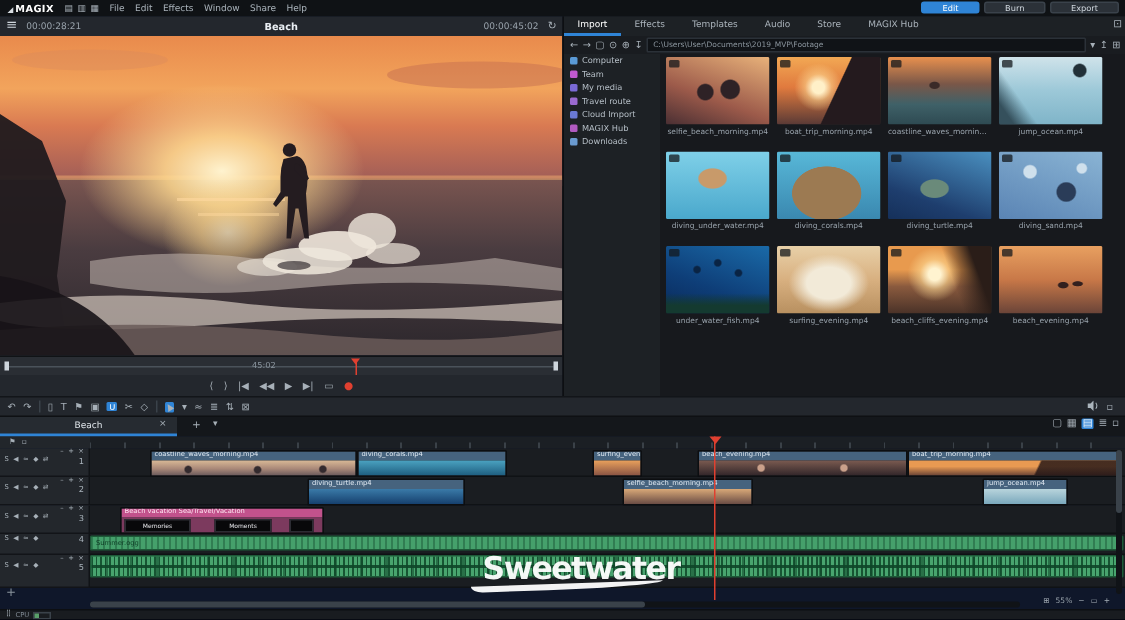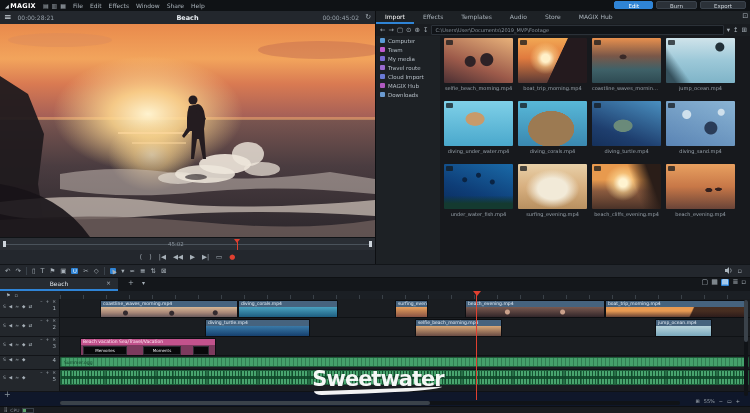--- a/index.html
+++ b/index.html
@@ -178,21 +178,21 @@
   #statusbar{position:absolute;left:0;top:406px;width:750px;height:7px;background:#191c20;
              border-top:1px solid #0d0f12;display:flex;align-items:center;gap:3px;
              padding-left:4px;font-size:4.5px;color:#7f8892;box-sizing:border-box;}
   #cpu-meter{width:10px;height:3px;border:1px solid #3a424a;}
   #cpu-meter i{display:block;width:3px;height:3px;background:#5aa06a;}
 
   #playhead{position:absolute;left:476px;top:291px;width:1px;height:109px;background:#e04030;z-index:30;}
   #playhead::before{content:"";position:absolute;left:-3px;top:0;border:4px solid transparent;border-top:5px solid #e04030;}
 
   
-  #watermark{position:absolute;left:303px;top:367px;width:150px;z-index:50;text-align:center;opacity:.95;}
+  #watermark{position:absolute;left:303px;top:367px;width:150px;z-index:50;text-align:right;opacity:.95;}
   #watermark .wm-text{font-size:21px;font-weight:bold;color:#fff;letter-spacing:-1px;
                       text-shadow:0 0 1px rgba(0,0,0,.4);}
   #watermark .wm-swoosh{margin:-2px auto 0;width:128px;height:4px;background:#fff;
                         border-radius:0 0 60% 8px/0 0 100% 100%;transform:rotate(-2deg);}
 </style>
 </head>
 <body>
 
 <div id="app">
 

